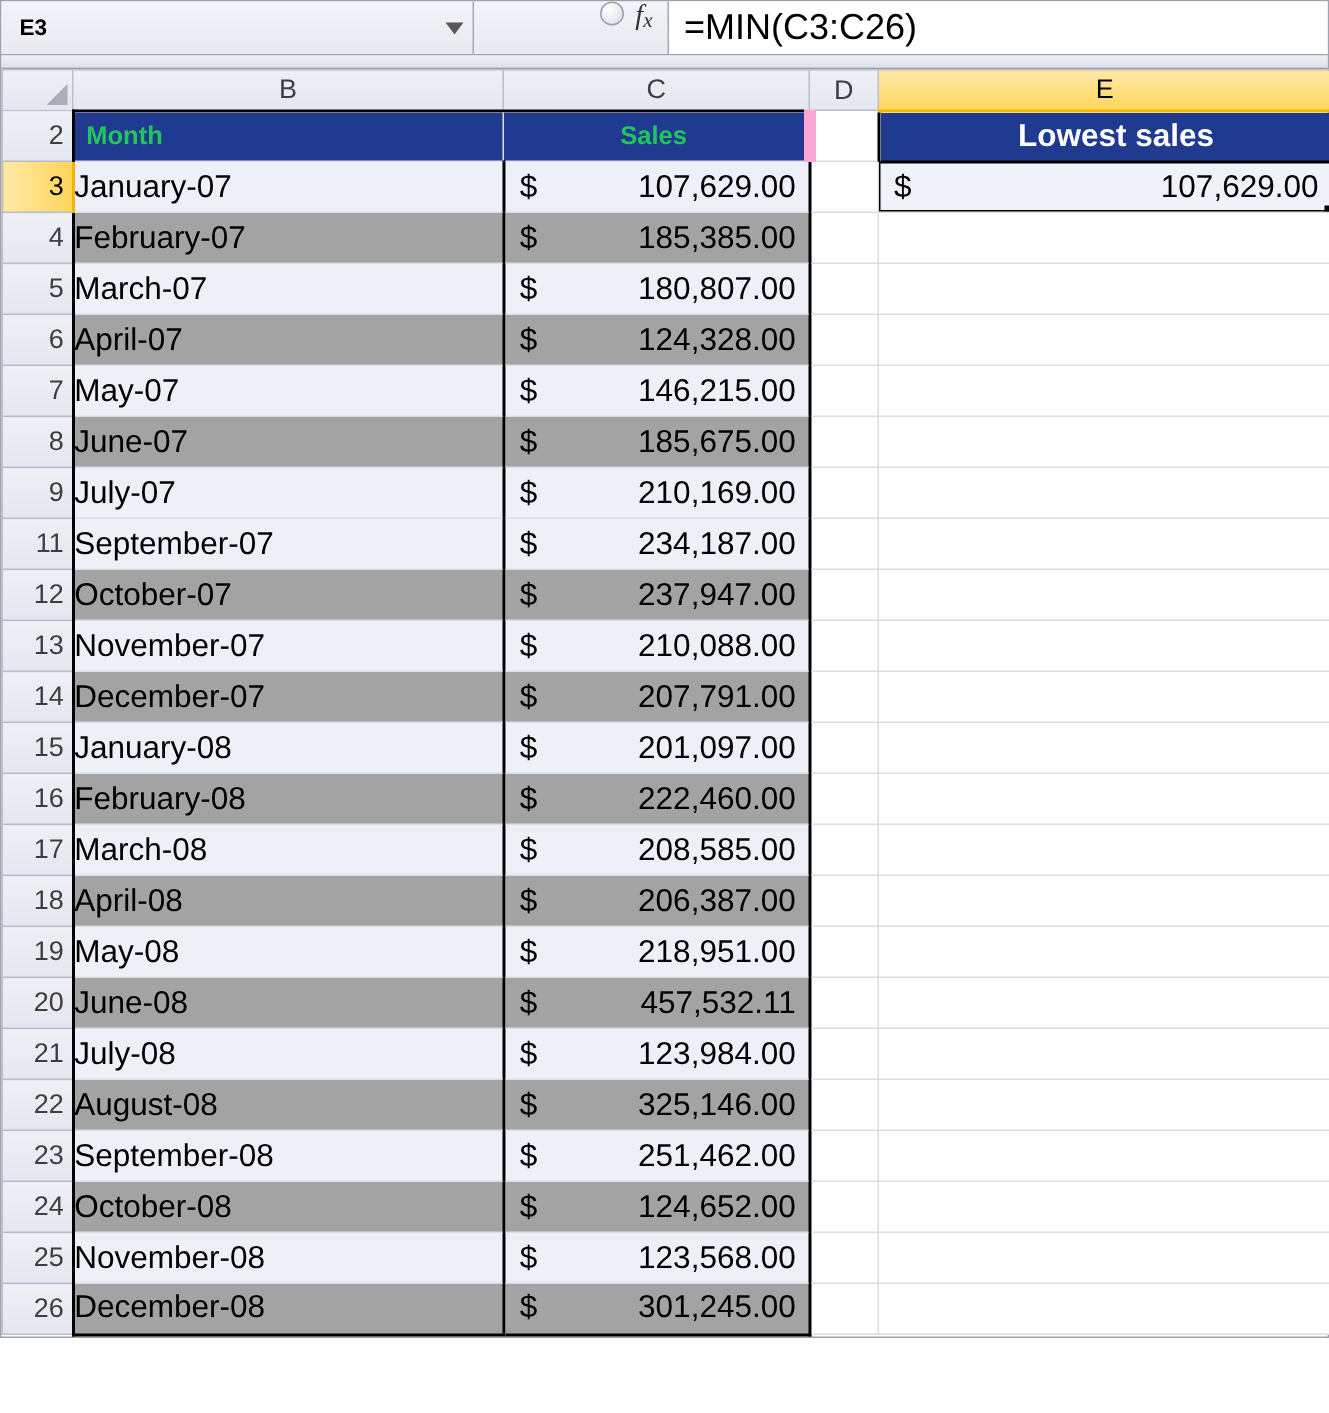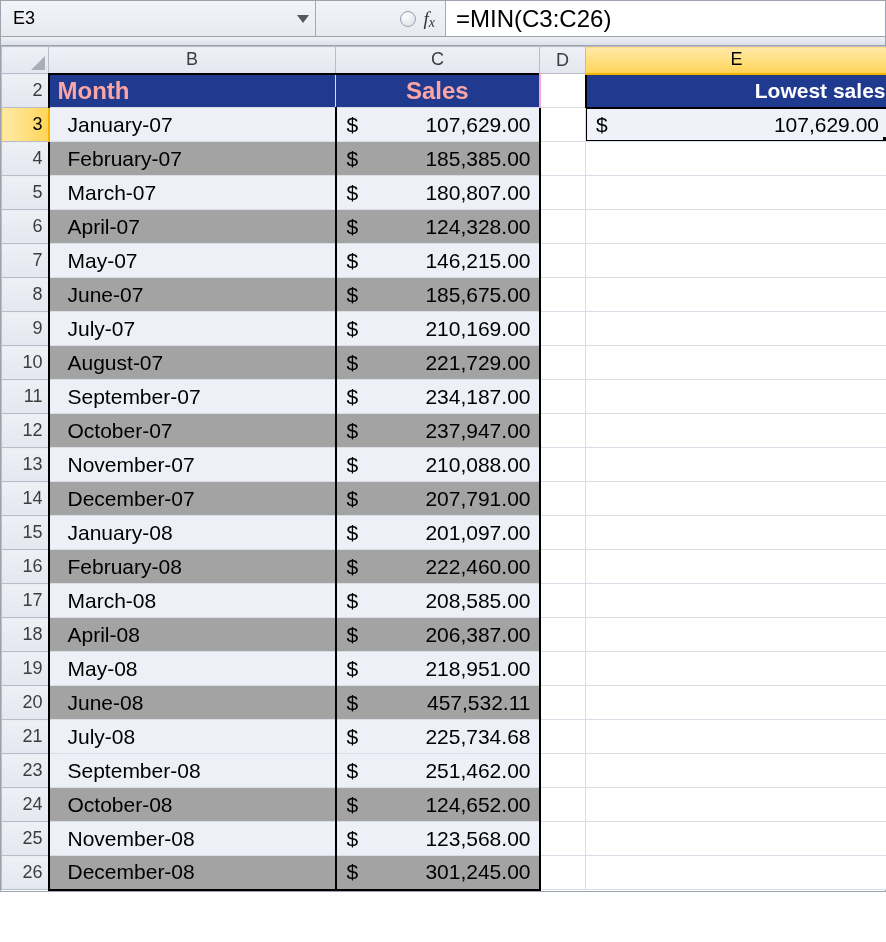--- a/index.html
+++ b/index.html
@@ -29,36 +29,35 @@
   .namebox-wrap {
     flex: 0 0 315px;
     height: 100%;
     display: flex;
     align-items: center;
     border-right: 1px solid #a3a9b5;
     padding: 0 6px 0 12px;
   }
   .namebox {
     flex: 1;
-    font-weight: normal;
-    font-size: 18px;
+    font-weight: bold;
+    font-size: 15px;
     white-space: nowrap;
   }
   .namebox-dd {
     width: 0; height: 0;
     border-left: 6px solid transparent;
     border-right: 6px solid transparent;
     border-top: 8px solid #585858;
     margin-left: auto;
   }
   .fx-left {
     flex: 0 0 130px;
     height: 100%;
     display: flex;
-    align-items: center;
     justify-content: flex-end;
     gap: 8px;
     border-right: 1px solid #a3a9b5;
     padding-right: 10px;
   }
   .cancel-circle {
     width: 16px; height: 16px; border-radius: 50%;
     border: 1.5px solid #9aa1ad;
     background: radial-gradient(circle at 35% 30%, #fff, #d8dbe3);
   }
@@ -138,55 +137,55 @@
     border: 1px solid #d9dde6;
     height: 34px;
     font-size: 21px;
     white-space: nowrap;
     overflow: hidden;
   }
   td.cell.blank { background: #fff; }
   
   td.header-blue {
     background: #203a8f;
-    color: #fca5a5;
+    color: #22c55e;
     font-weight: bold;
     text-align: center;
-    font-size: 24px;
+    font-size: 17px;
     border-top: 2px solid #000;
   }
   td.header-blue.left { text-align: left; padding-left: 8px; border-left: 2px solid #000; }
-  td.header-blue.mid  { border-right: 2px solid #f9a8d4; }
+  td.header-blue.mid  { border-right: 8px solid #f9a8d4; }
 
   td.month, td.sales {
     background: #eef0f7;
   }
   tr.stripe-odd td.month, tr.stripe-odd td.sales { background: #a3a3a3; }
 
   td.month {
-    padding-left: 18px;
+    padding-left: 0;
     border-left: 2px solid #000;
     text-align: left;
   }
   td.sales {
     border-right: 2px solid #000;
     border-left: 2px solid #000;
     padding: 0 8px 0 10px;
   }
   .money { display: flex; justify-content: space-between; width: 100%; }
   .currency { }
   .amount { text-align: right; }
   tr.last td.month, tr.last td.sales { border-bottom: 2px solid #000; }
 
   
   td.lowest-head {
     background: #203a8f;
     color: #fff;
     font-weight: bold;
-    text-align: right;
+    text-align: center;
     font-size: 21px;
     border: 2px solid #000;
     border-bottom: 1px solid #000;
     padding-left: 16px;
   }
   td.result-cell {
     background: #f0f2f9;
     padding: 0 8px 0 10px;
     position: relative;
   }
@@ -331,32 +330,20 @@
           <td class="cell month">July-07</td>
           <td class="cell sales">
             <div class="money">
               <span class="currency">$</span>
               <span class="amount">210,169.00</span>
             </div>
           </td>
           <td class="cell blank"></td>
           <td class="cell blank"></td>
         </tr>
-        <tr class="stripe-odd">
-          <td class="row-header">10</td>
-          <td class="cell month">August-07</td>
-          <td class="cell sales">
-            <div class="money">
-              <span class="currency">$</span>
-              <span class="amount">221,729.00</span>
-            </div>
-          </td>
-          <td class="cell blank"></td>
-          <td class="cell blank"></td>
-        </tr>
         <tr>
           <td class="row-header">11</td>
           <td class="cell month">September-07</td>
           <td class="cell sales">
             <div class="money">
               <span class="currency">$</span>
               <span class="amount">234,187.00</span>
             </div>
           </td>
           <td class="cell blank"></td>
@@ -469,21 +456,33 @@
           </td>
           <td class="cell blank"></td>
           <td class="cell blank"></td>
         </tr>
         <tr>
           <td class="row-header">21</td>
           <td class="cell month">July-08</td>
           <td class="cell sales">
             <div class="money">
               <span class="currency">$</span>
-              <span class="amount">225,734.68</span>
+              <span class="amount">123,984.00</span>
+            </div>
+          </td>
+          <td class="cell blank"></td>
+          <td class="cell blank"></td>
+        </tr>
+        <tr class="stripe-odd">
+          <td class="row-header">22</td>
+          <td class="cell month">August-08</td>
+          <td class="cell sales">
+            <div class="money">
+              <span class="currency">$</span>
+              <span class="amount">325,146.00</span>
             </div>
           </td>
           <td class="cell blank"></td>
           <td class="cell blank"></td>
         </tr>
         <tr>
           <td class="row-header">23</td>
           <td class="cell month">September-08</td>
           <td class="cell sales">
             <div class="money">

